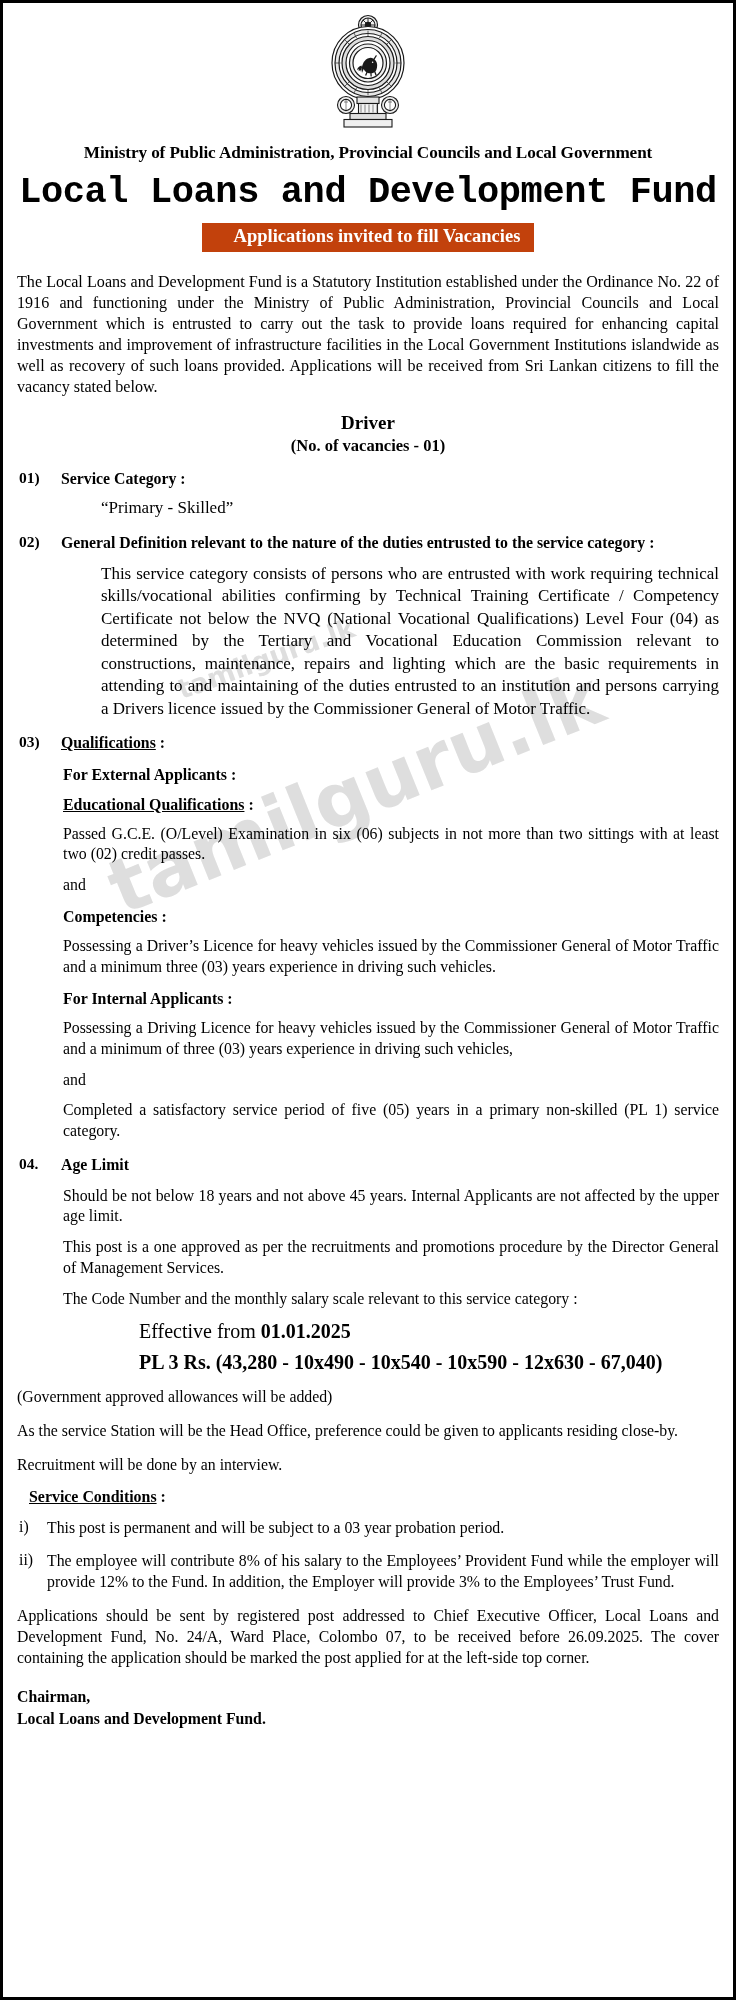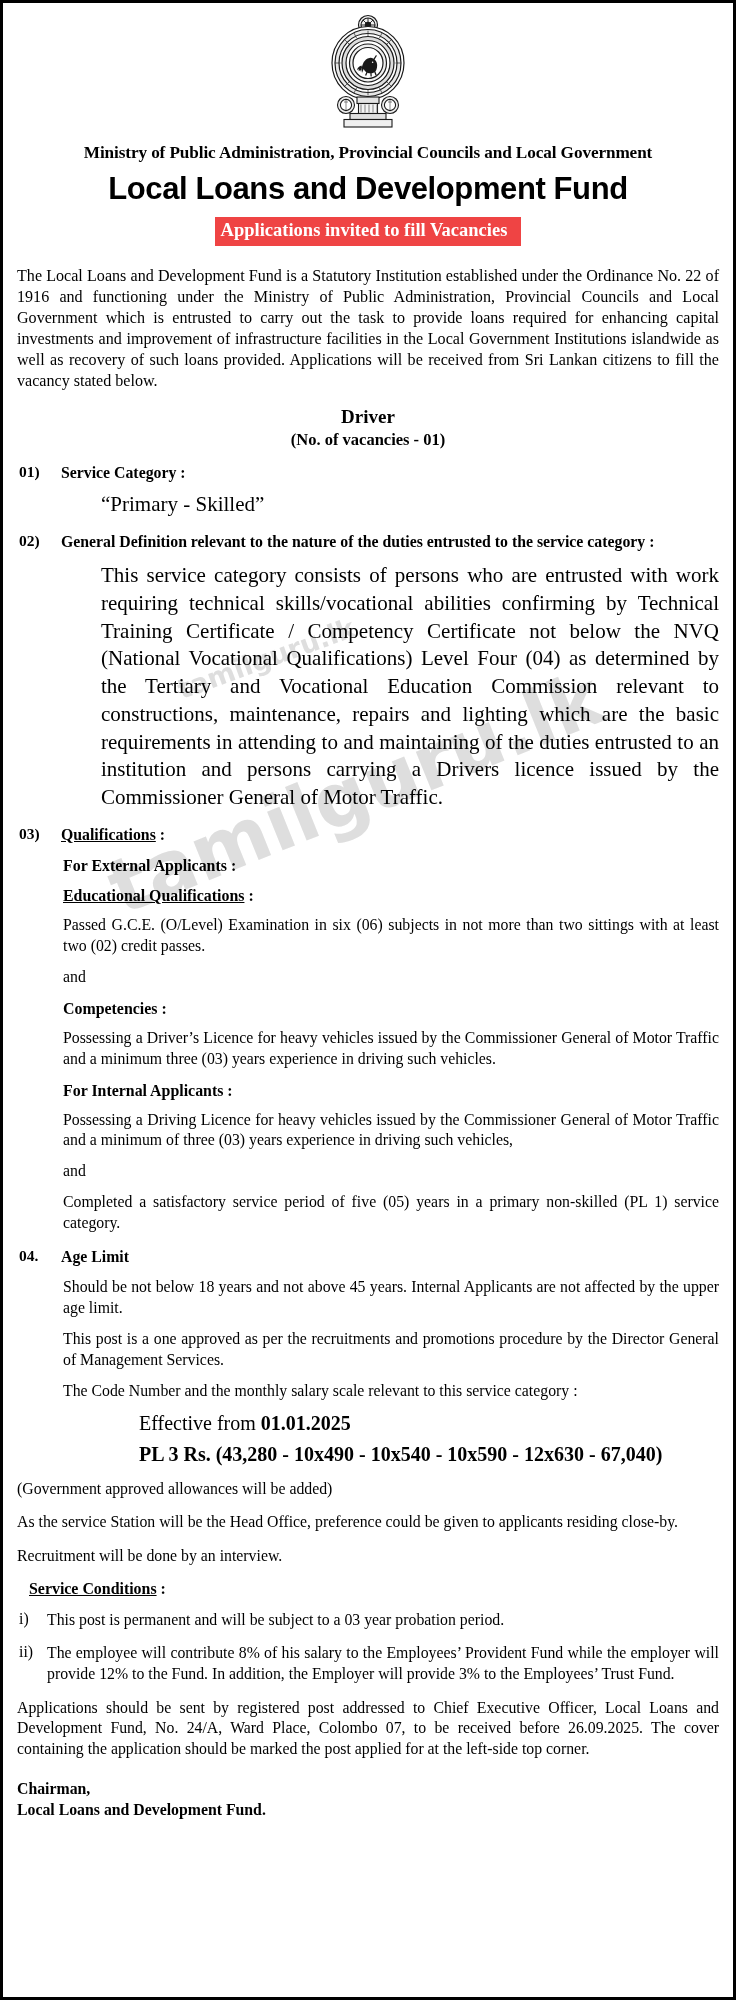--- a/index.html
+++ b/index.html
@@ -67,38 +67,38 @@
   
   .ministry {
     font-size: 17.2px;
     font-weight: bold;
     text-align: center;
     letter-spacing: -0.1px;
     margin: 8px 0 0 0;
     white-space: nowrap;
   }
   .fund-title {
-    font-family: Liberation Sans, sans-serif;
-    font-size: 31px;
+    font-family: Liberation Mono, monospace;
+    font-size: 37px;
     font-weight: bold;
     text-align: center;
     letter-spacing: -0.4px;
     margin: 8px 0 8px 0;
   }
   .banner-row {
     text-align: center;
     margin-top: 10px;
   }
   .banner {
     display: inline-block;
-    background: #ef4444;
+    background: #c2410c;
     color: #ffffff;
     font-size: 18.5px;
     font-weight: bold;
-    padding: 3px 14px 5px 6px;
+    padding: 3px 14px 5px 32px;
   }
 
   
   p.intro {
     font-size: 16.1px;
     line-height: 1.3;
     text-align: justify;
     margin: 20px 0 0 0;
   }
   .post-title {
@@ -135,21 +135,21 @@
   .u { text-decoration: underline; }
 
   .indent1 {
     margin: 10px 0 0 46px;
     font-size: 15.8px;
     line-height: 1.32;
     text-align: justify;
   }
   .indent2 {
     margin: 10px 0 0 84px;
-    font-size: 21px;
+    font-size: 17px;
     line-height: 1.32;
     text-align: justify;
   }
   .tight { margin-top: 8px; }
 
   .sub-head {
     margin: 12px 0 0 46px;
     font-size: 15.9px;
     font-weight: bold;
   }

